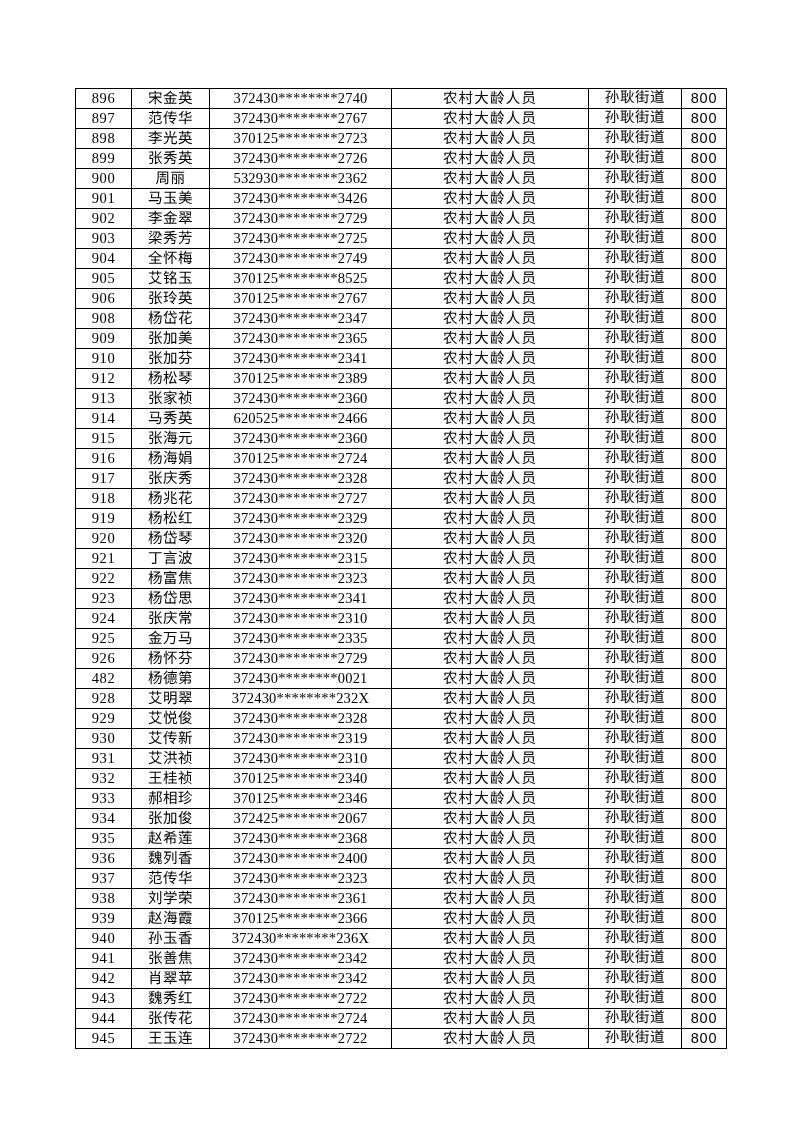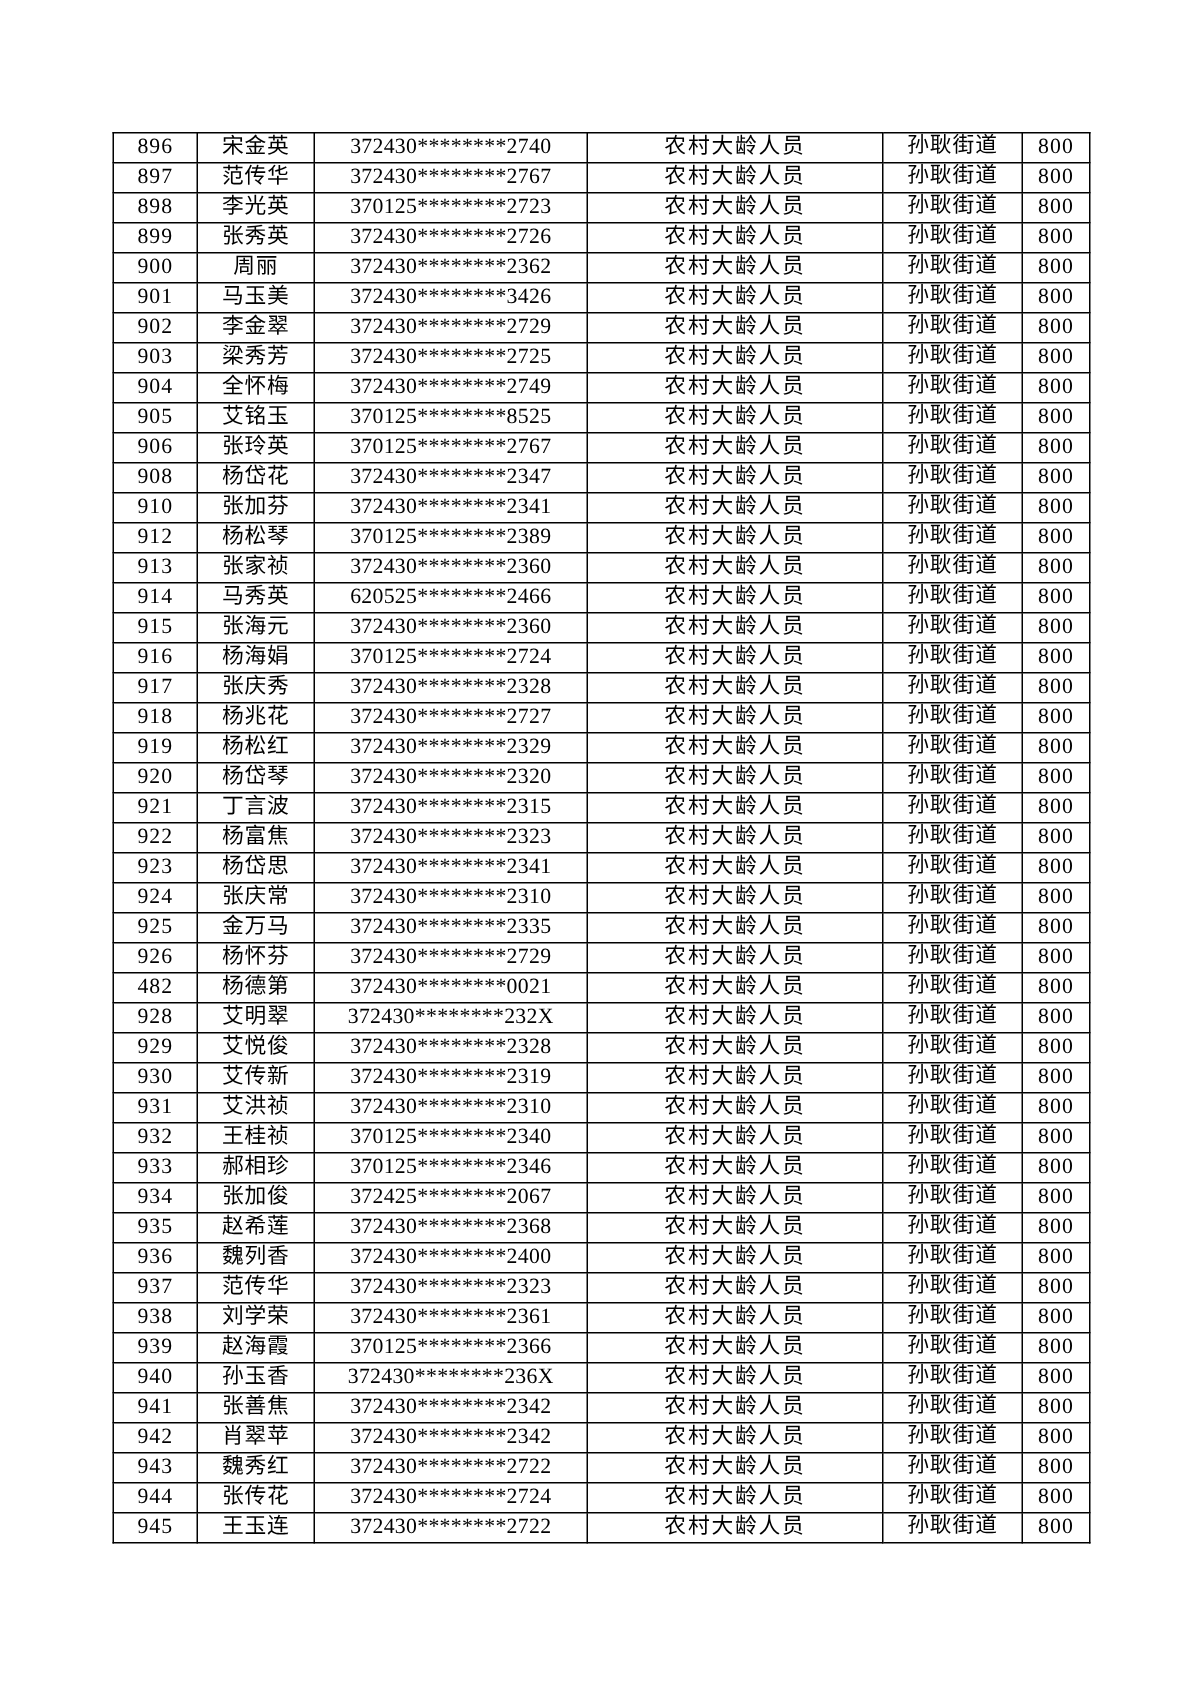--- a/index.html
+++ b/index.html
@@ -71,21 +71,21 @@
     font-family: "DejaVu Sans", "Liberation Sans", sans-serif;
     font-size: 14px;
     letter-spacing: 1.2px;
   }
   td.cell-street {
     font-family: Liberation Mono, monospace;
     font-size: 14px;
     letter-spacing: 0.6px;
   }
   td.cell-amount {
-    font-family: Liberation Serif, serif;
+    font-family: Liberation Sans, sans-serif;
     font-size: 14.5px;
     letter-spacing: 0.8px;
   }
 </style>
 </head>
 <body>
 
 <div class="page">
   <div class="table-wrap">
     <table class="roster">
@@ -126,21 +126,21 @@
             <td class="cell-index">899</td>
             <td class="cell-name">张秀英</td>
             <td class="cell-id">372430********2726</td>
             <td class="cell-category">农村大龄人员</td>
             <td class="cell-street">孙耿街道</td>
             <td class="cell-amount">800</td>
           </tr>
           <tr>
             <td class="cell-index">900</td>
             <td class="cell-name">周丽</td>
-            <td class="cell-id">372430********2362</td>
+            <td class="cell-id">532930********2362</td>
             <td class="cell-category">农村大龄人员</td>
             <td class="cell-street">孙耿街道</td>
             <td class="cell-amount">800</td>
           </tr>
           <tr>
             <td class="cell-index">901</td>
             <td class="cell-name">马玉美</td>
             <td class="cell-id">372430********3426</td>
             <td class="cell-category">农村大龄人员</td>
             <td class="cell-street">孙耿街道</td>
@@ -183,20 +183,28 @@
             <td class="cell-name">张玲英</td>
             <td class="cell-id">370125********2767</td>
             <td class="cell-category">农村大龄人员</td>
             <td class="cell-street">孙耿街道</td>
             <td class="cell-amount">800</td>
           </tr>
           <tr>
             <td class="cell-index">908</td>
             <td class="cell-name">杨岱花</td>
             <td class="cell-id">372430********2347</td>
+            <td class="cell-category">农村大龄人员</td>
+            <td class="cell-street">孙耿街道</td>
+            <td class="cell-amount">800</td>
+          </tr>
+          <tr>
+            <td class="cell-index">909</td>
+            <td class="cell-name">张加美</td>
+            <td class="cell-id">372430********2365</td>
             <td class="cell-category">农村大龄人员</td>
             <td class="cell-street">孙耿街道</td>
             <td class="cell-amount">800</td>
           </tr>
           <tr>
             <td class="cell-index">910</td>
             <td class="cell-name">张加芬</td>
             <td class="cell-id">372430********2341</td>
             <td class="cell-category">农村大龄人员</td>
             <td class="cell-street">孙耿街道</td>

